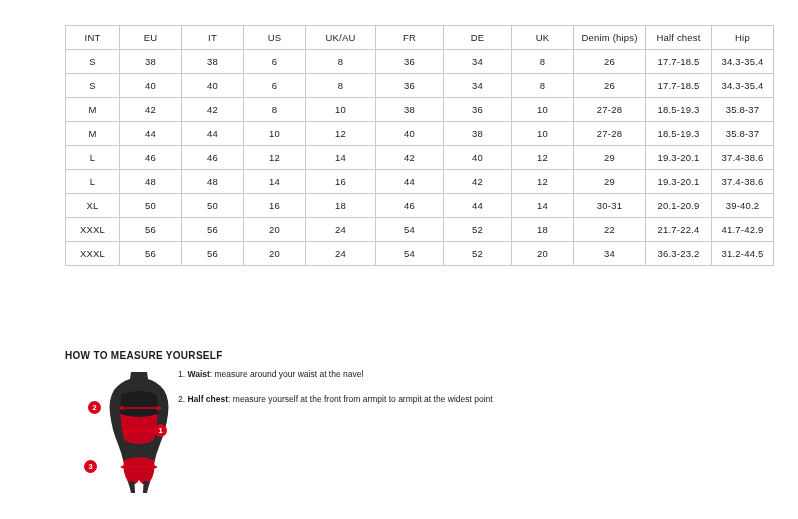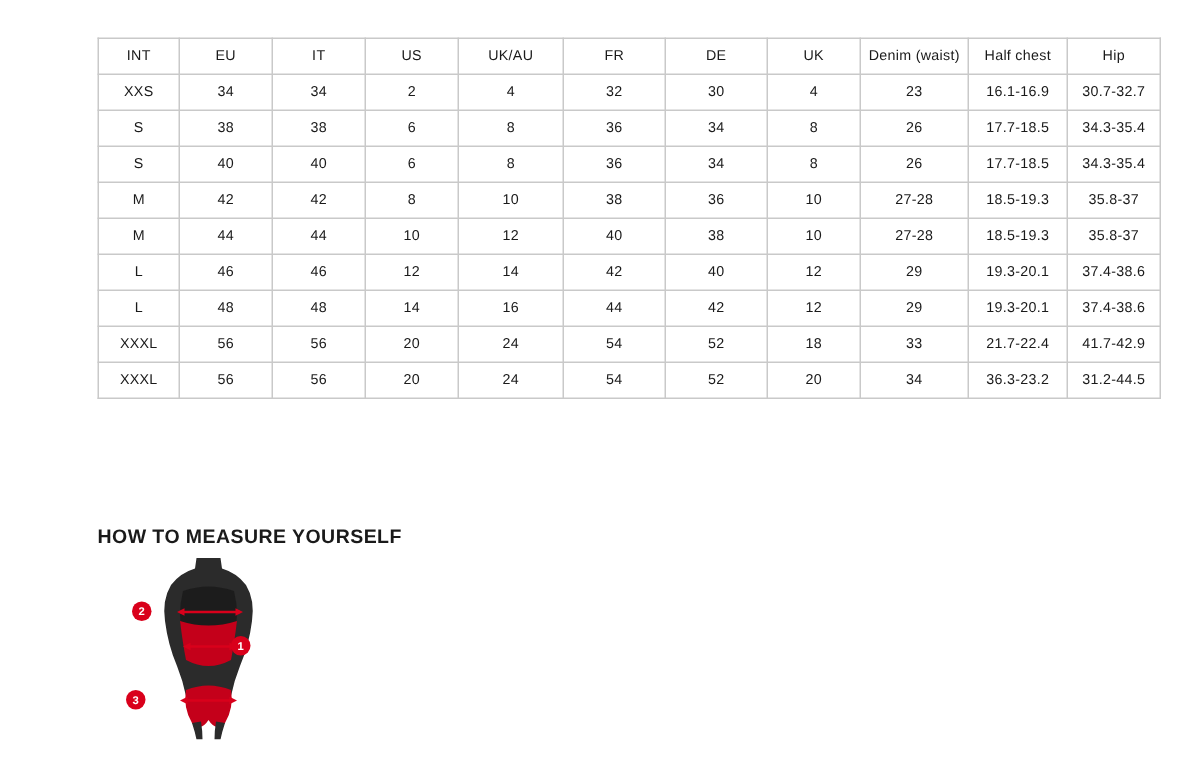--- a/index.html
+++ b/index.html
@@ -59,21 +59,21 @@
   col.c7 { width: 62px; }
   col.c8 { width: 72px; }
   col.c9 { width: 66px; }
   col.c10 { width: 62px; }
 
   
   .measure-title {
     position: absolute;
     left: 65px;
     top: 350px;
-    font-size: 13px;
+    font-size: 10px;
     font-weight: bold;
     letter-spacing: 0.3px;
     color: #1a1a1a;
   }
   .figure {
     position: absolute;
     left: 84px;
     top: 368px;
     width: 110px;
     height: 125px;
@@ -129,39 +129,26 @@
       <thead>
         <tr>
           <td>INT</td>
           <td>EU</td>
           <td>IT</td>
           <td>US</td>
           <td>UK/AU</td>
           <td>FR</td>
           <td>DE</td>
           <td>UK</td>
-          <td>Denim (waist)</td>
+          <td>Denim (hips)</td>
           <td>Half chest</td>
           <td>Hip</td>
         </tr>
       </thead>
       <tbody>
-        <tr>
-          <td>XXS</td>
-          <td>34</td>
-          <td>34</td>
-          <td>2</td>
-          <td>4</td>
-          <td>32</td>
-          <td>30</td>
-          <td>4</td>
-          <td>23</td>
-          <td>16.1-16.9</td>
-          <td>30.7-32.7</td>
-        </tr>
         <tr>
           <td>S</td>
           <td>38</td>
           <td>38</td>
           <td>6</td>
           <td>8</td>
           <td>36</td>
           <td>34</td>
           <td>8</td>
           <td>26</td>
@@ -227,29 +214,42 @@
           <td>14</td>
           <td>16</td>
           <td>44</td>
           <td>42</td>
           <td>12</td>
           <td>29</td>
           <td>19.3-20.1</td>
           <td>37.4-38.6</td>
         </tr>
         <tr>
+          <td>XL</td>
+          <td>50</td>
+          <td>50</td>
+          <td>16</td>
+          <td>18</td>
+          <td>46</td>
+          <td>44</td>
+          <td>14</td>
+          <td>30-31</td>
+          <td>20.1-20.9</td>
+          <td>39-40.2</td>
+        </tr>
+        <tr>
           <td>XXXL</td>
           <td>56</td>
           <td>56</td>
           <td>20</td>
           <td>24</td>
           <td>54</td>
           <td>52</td>
           <td>18</td>
-          <td>33</td>
+          <td>22</td>
           <td>21.7-22.4</td>
           <td>41.7-42.9</td>
         </tr>
         <tr>
           <td>XXXL</td>
           <td>56</td>
           <td>56</td>
           <td>20</td>
           <td>24</td>
           <td>54</td>
@@ -297,15 +297,21 @@
       <polygon points="36,99 41,96.5 41,101.5" fill="#d9001b"></polygon>
       <polygon points="74,99 69,96.5 69,101.5" fill="#d9001b"></polygon>
     </svg>
 
     <span class="num-badge" style="left: 70px; top: 56px;">1</span>
     <span class="num-badge" style="left: 4px; top: 33px;">2</span>
     <span class="num-badge" style="left: 0px; top: 92px;">3</span>
   </div>
 
   <div class="instructions">
+    <div class="line">
+      <span>1. </span><b>Waist</b><span>: measure around your waist at the navel</span>
+    </div>
+    <div class="line">
+      <span>2. </span><b>Half chest</b><span>: measure yourself at the front from armpit to armpit at the widest point</span>
+    </div>
   </div>
 
 </div>
 
 </body></html>

